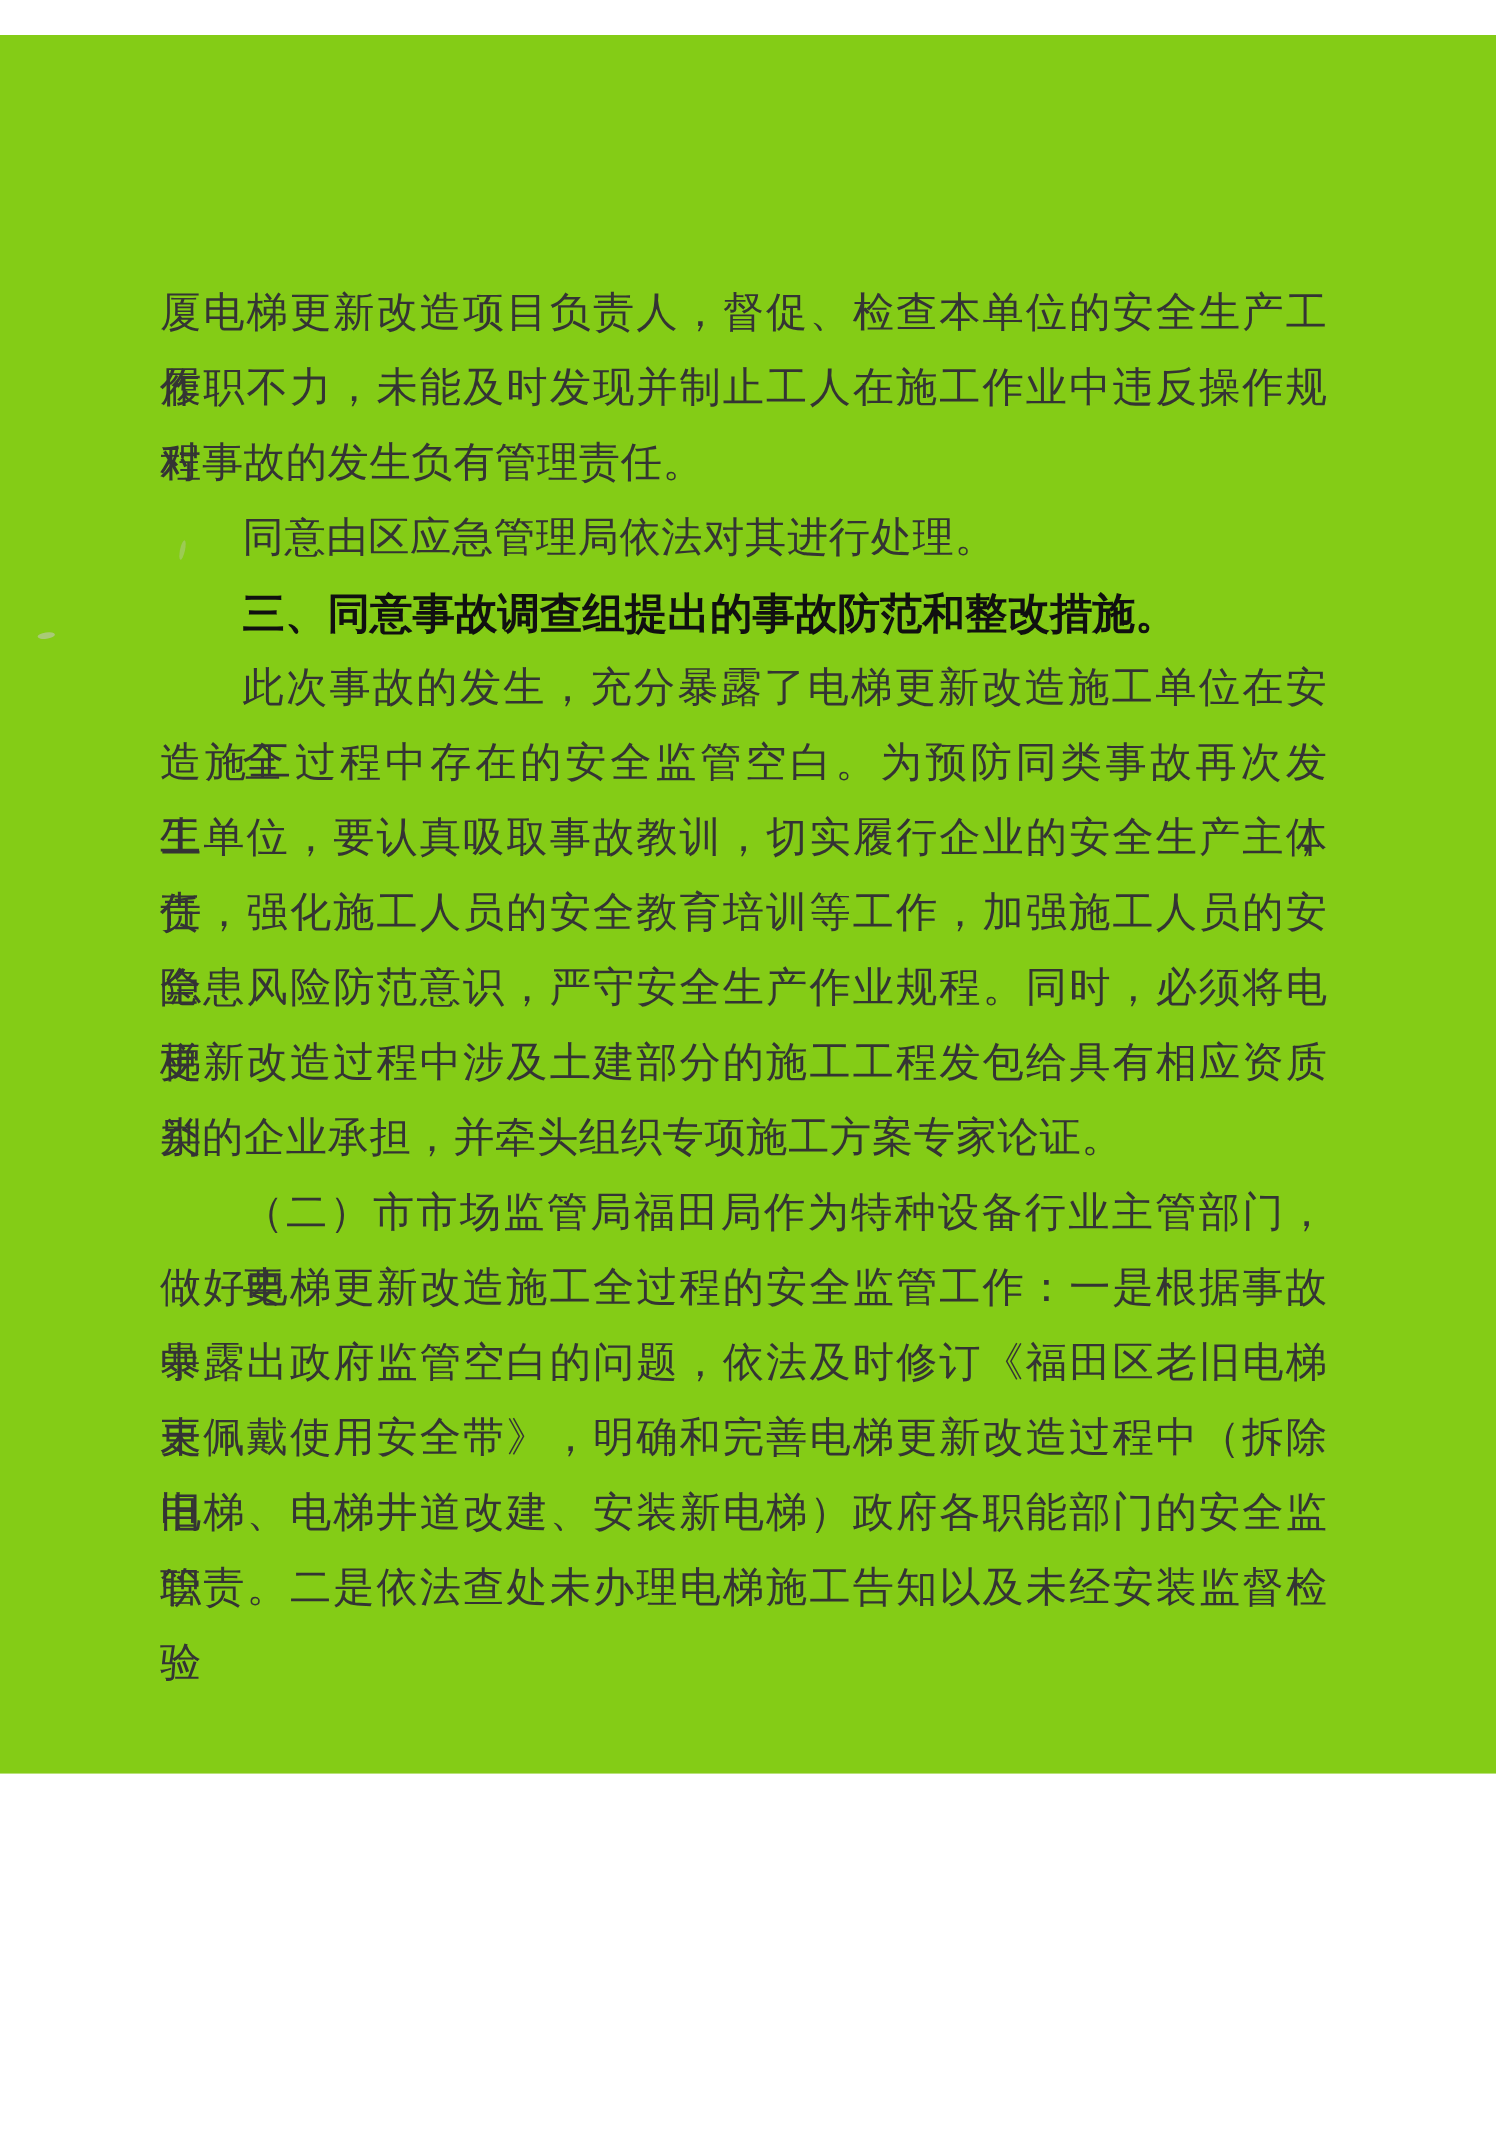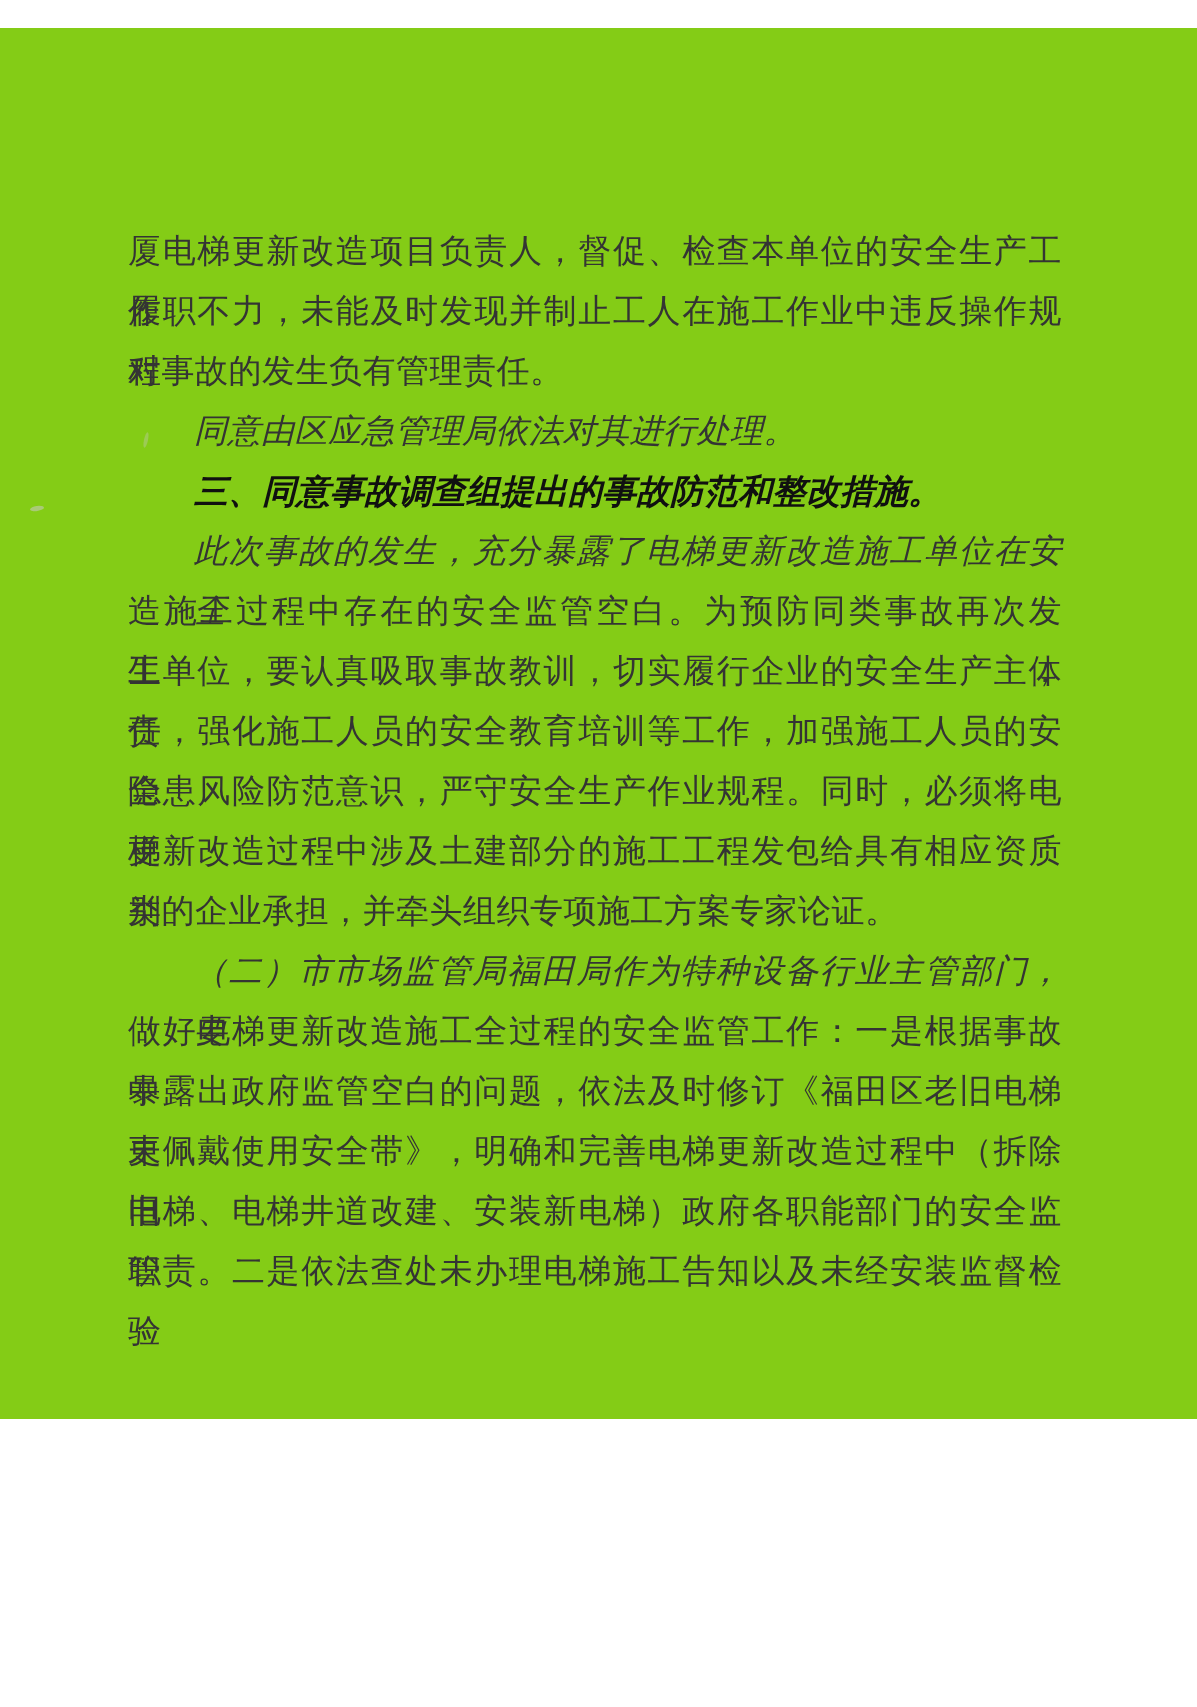--- a/index.html
+++ b/index.html
@@ -32,21 +32,20 @@
     text-align-last: left;
     letter-spacing: 0.5px;
   }
   .line.fill {
     white-space: normal;
     text-align-last: justify;
   }
   .line.indent {
     padding-left: 66px;
     box-sizing: border-box;
-    font-style: italic;
   }
   .line.bold {
     font-weight: 700;
     color: #101010;
     font-family: "Liberation Sans", "DejaVu Sans", sans-serif;
     font-size: 34px;
     letter-spacing: 0;
   }
   .page-number {
     position: absolute;

